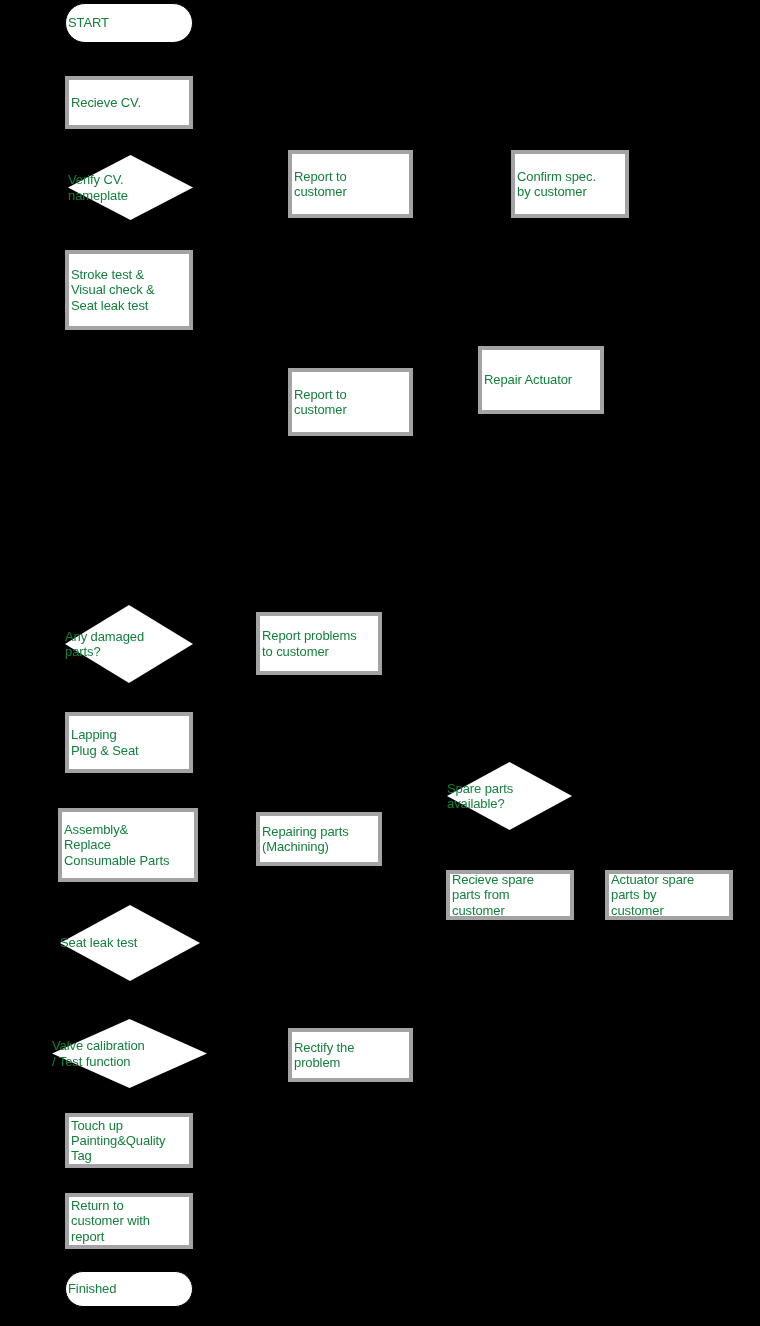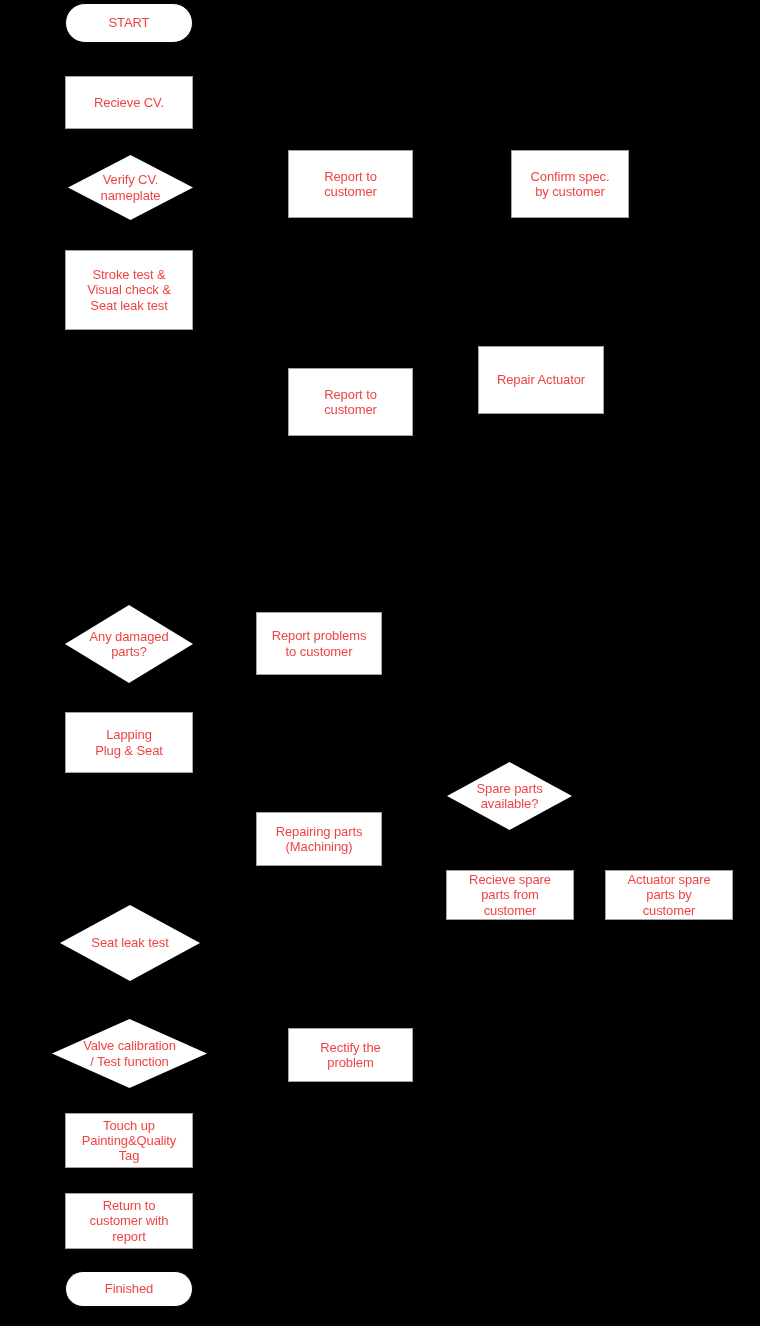--- a/index.html
+++ b/index.html
@@ -15,31 +15,31 @@
     background: #000000;
     overflow: hidden;
     font-family: "Liberation Sans", sans-serif;
   }
   .node {
     position: absolute;
     box-sizing: border-box;
     display: flex;
     align-items: center;
     justify-content: center;
-    text-align: center;
-    color: #ef4444;
+    text-align: left;
+    color: #15803d;
     font-family: "Liberation Sans", sans-serif;
     font-size: 13px;
     line-height: 1.18;
     letter-spacing: -0.1px;
   }
   
   .node.process {
     background: #ffffff;
-    border: 1px solid #a3a3a3;
+    border: 4px solid #a3a3a3;
   }
   
   .node.terminator {
     background: #ffffff;
     border: 1px solid #000000;
     border-radius: 999px;
   }
   
   .node.decision {
     background: transparent;
@@ -144,20 +144,25 @@
     </div>
     <div class="node process" style="left: 65px; top: 712px; width: 128px; height: 61px;">
       <span class="plabel">Lapping
 Plug &amp; Seat</span>
     </div>
     <div class="node decision" style="left: 447px; top: 762px; width: 125px; height: 68px;">
       <div class="diamond"></div>
       <span class="dlabel">Spare parts
 available?</span>
     </div>
+    <div class="node process" style="left: 58px; top: 808px; width: 140px; height: 74px;">
+      <span class="plabel">Assembly&amp;
+Replace
+Consumable Parts</span>
+    </div>
     <div class="node process" style="left: 256px; top: 812px; width: 126px; height: 54px;">
       <span class="plabel">Repairing parts
 (Machining)</span>
     </div>
     <div class="node process" style="left: 446px; top: 870px; width: 128px; height: 50px;">
       <span class="plabel">Recieve spare
 parts from
 customer</span>
     </div>
     <div class="node process" style="left: 605px; top: 870px; width: 128px; height: 50px;">

